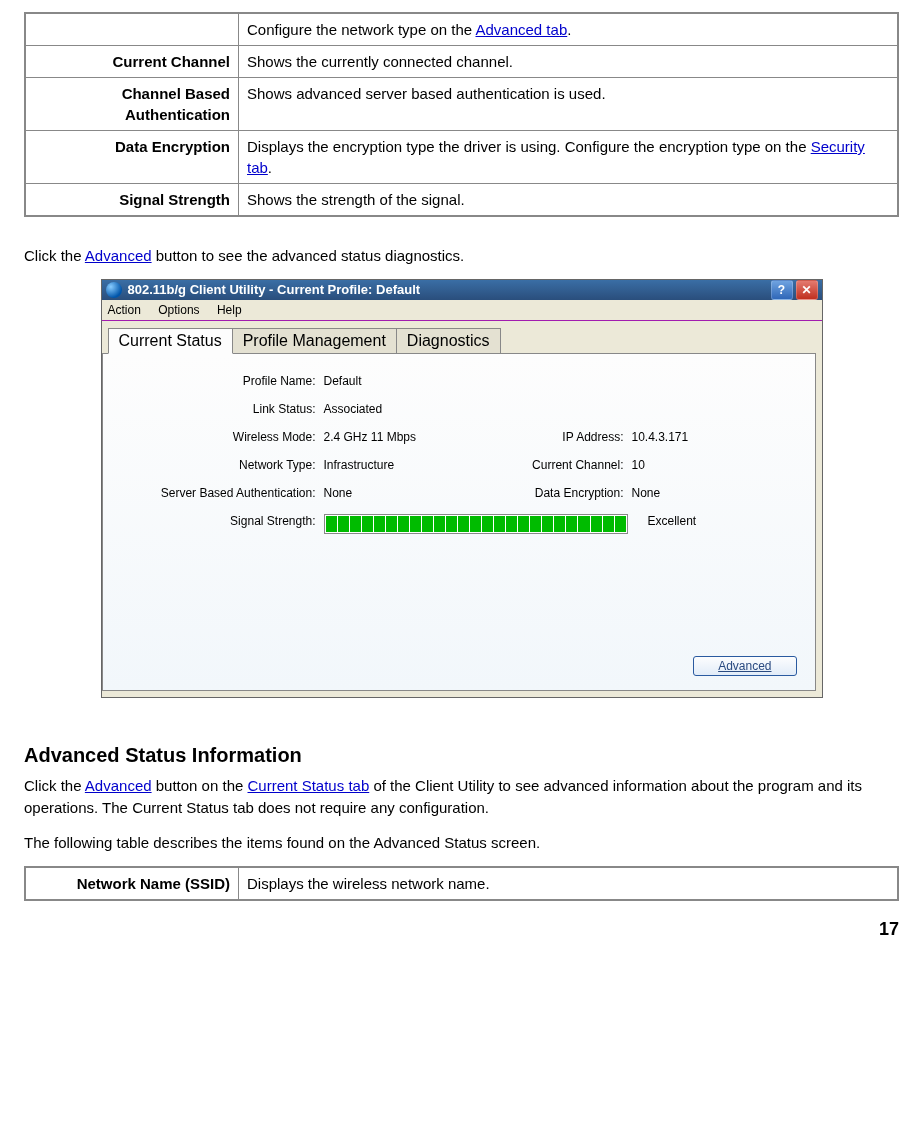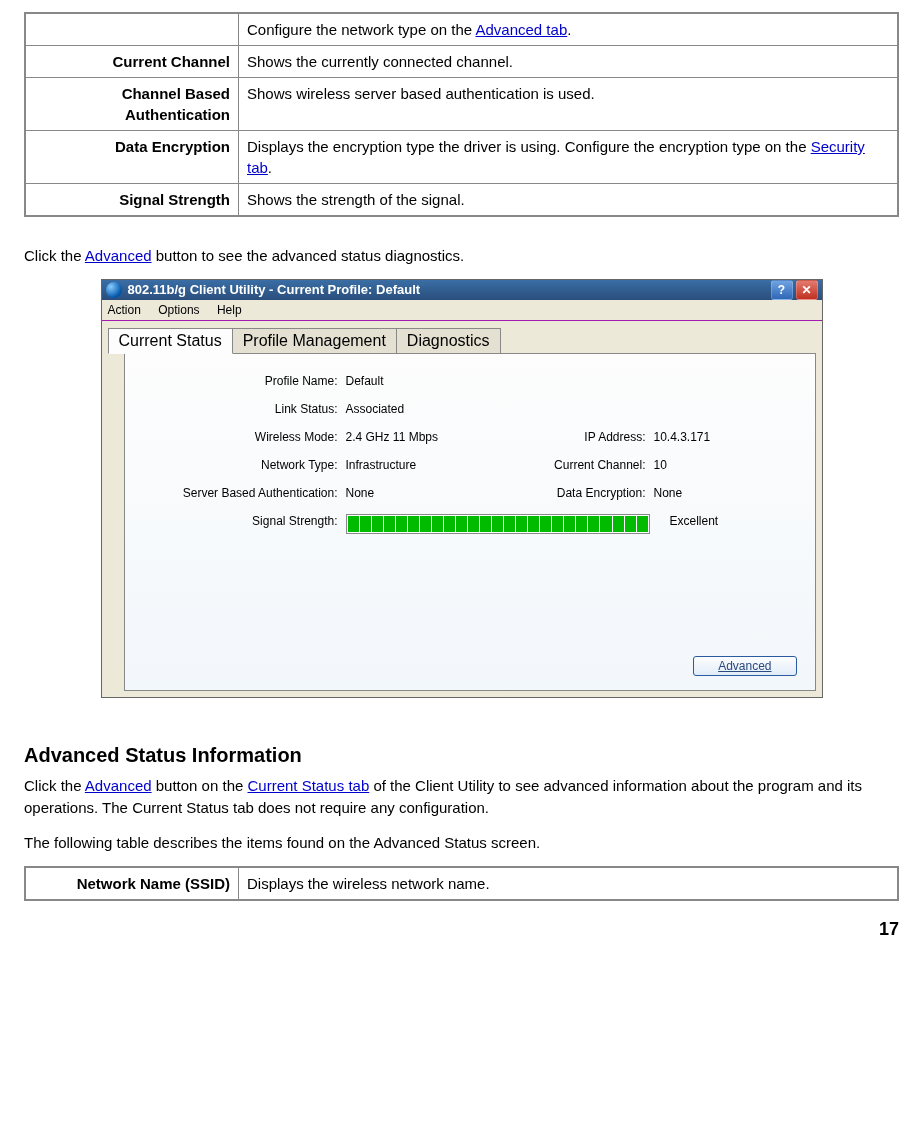--- a/index.html
+++ b/index.html
@@ -91,21 +91,21 @@
     border: 1px solid #888;
     border-bottom: none;
     background: #e4e1d2;
     font-size: 16px;
     position: relative;
     top:1px;
     margin-right:-1px;
   }
   .tab.active { background: #fdfdfd; font-weight: normal; z-index:2; border-bottom:1px solid #fdfdfd;}
   .tabpanel {
-    margin: 0 6px 6px 22px;
+    margin: 0 6px 6px 0;
     border: 1px solid #888;
     background: linear-gradient(#fdfdfd, #f2f7fb);
     padding: 20px 18px 16px 18px;
     min-height: 300px;
     position: relative;
   }
   .field-row {
     display:flex;
     margin-bottom: 14px;
     font-size: 12px;
@@ -144,21 +144,21 @@
     <td>
       <span>Configure the network type on the </span><a class="link" href="#">Advanced tab</a><span>.</span>
     </td>
   </tr>
   <tr>
     <td class="label">Current Channel</td>
     <td>Shows the currently connected channel.</td>
   </tr>
   <tr>
     <td class="label">Channel Based Authentication</td>
-    <td>Shows wireless server based authentication is used.</td>
+    <td>Shows advanced server based authentication is used.</td>
   </tr>
   <tr>
     <td class="label">Data Encryption</td>
     <td>
       <span>Displays the encryption type the driver is using.    Configure the encryption type on the </span><a class="link" href="#">Security tab</a><span>.</span>
     </td>
   </tr>
   <tr>
     <td class="label">Signal Strength</td>
     <td>Shows the strength of the signal.</td>

